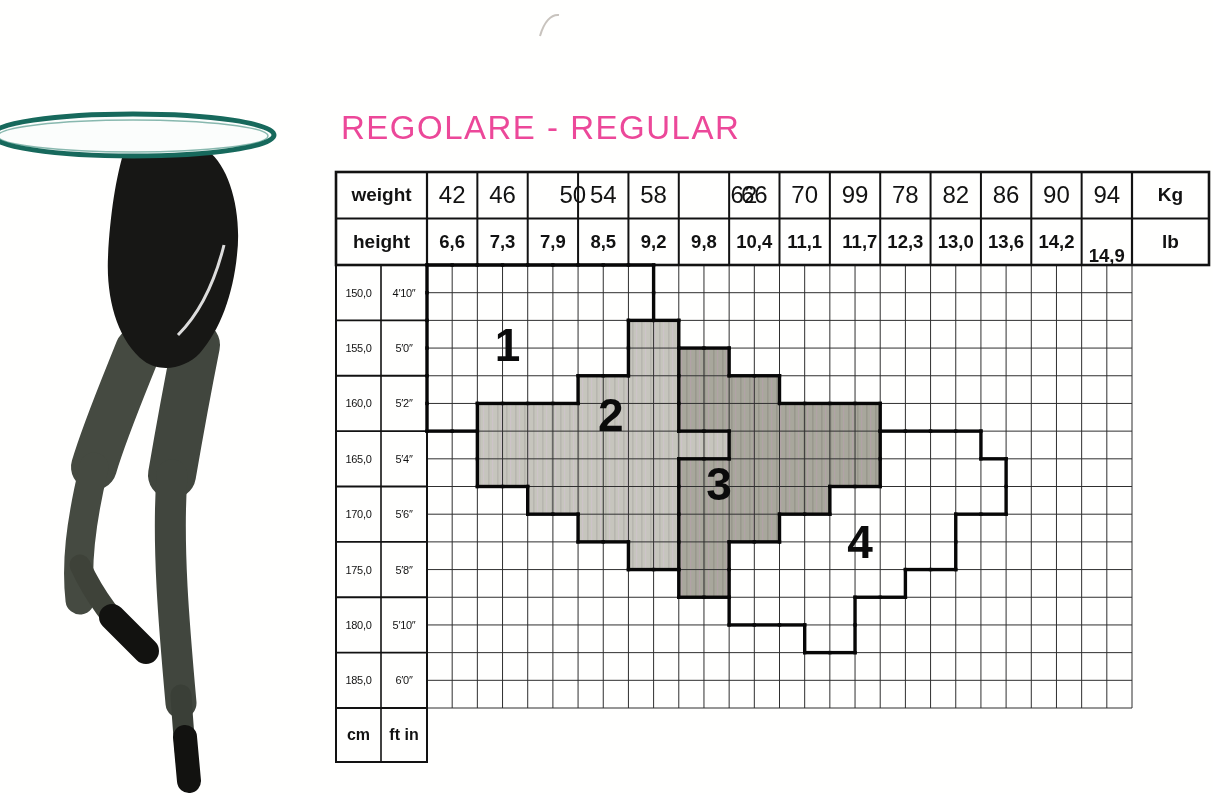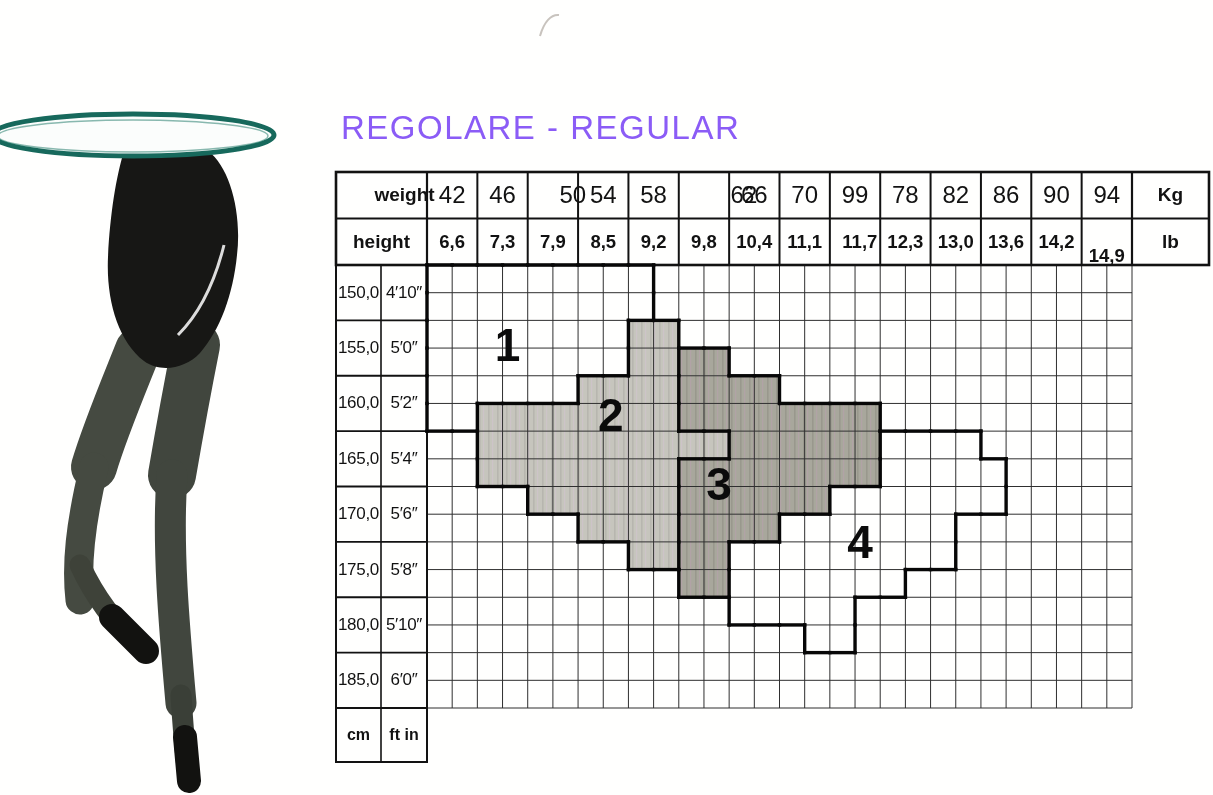--- a/index.html
+++ b/index.html
@@ -1,26 +1,26 @@
 <!DOCTYPE html>
 <html><head>
 <meta charset="utf-8">
 <style>
   html,body{margin:0;padding:0;background:#ffffff;}
   .page{position:relative;width:1213px;height:795px;background:#fffffe;overflow:hidden;
         font-family:"Liberation Sans",sans-serif;color:#151515;}
   .title{position:absolute;left:341px;top:109px;margin:0;font-size:33px;font-weight:400;
-         letter-spacing:1.5px;color:#8b5cf6;font-family:"Liberation Sans",sans-serif;}
+         letter-spacing:1.5px;color:#ec4899;font-family:"Liberation Sans",sans-serif;}
   .cell{position:absolute;display:flex;align-items:center;justify-content:center;
         font-family:"Liberation Sans",sans-serif;color:#121212;white-space:nowrap;}
   .hdr-label{font-weight:700;font-size:19px;}
   .hdr-num{font-weight:400;font-size:24px;}
   .hdr-num2{font-weight:700;font-size:18.5px;}
   .unit{font-weight:700;font-size:19px;}
-  .row-label{font-weight:500;font-size:17px;letter-spacing:-0.3px;}
+  .row-label{font-weight:500;font-size:11px;letter-spacing:-0.3px;}
   .foot-label{font-weight:700;font-size:16px;}
   svg{position:absolute;left:0;top:0;}
   #chrome{z-index:3;}
   #legs{z-index:1;}
   .txt{z-index:4;}
 </style>
 </head>
 <body>
 
 <div class="page">
@@ -281,21 +281,21 @@
       <line x1="779.5" y1="624.9375" x2="804.6785714285713" y2="624.9375" stroke="#070707" stroke-width="3.4" stroke-linecap="square"></line>
       <line x1="804.6785714285713" y1="652.625" x2="829.8571428571429" y2="652.625" stroke="#070707" stroke-width="3.4" stroke-linecap="square"></line>
       <line x1="829.8571428571429" y1="652.625" x2="855.0357142857142" y2="652.625" stroke="#070707" stroke-width="3.4" stroke-linecap="square"></line>
       <text x="507.57142857142856" y="345.29375" text-anchor="middle" dominant-baseline="central" fill="#0b0b0b" font-family="&quot;Liberation Sans&quot;,sans-serif" font-size="46" font-weight="700">1</text>
       <text x="610.8035714285714" y="414.51250000000005" text-anchor="middle" dominant-baseline="central" fill="#0b0b0b" font-family="&quot;Liberation Sans&quot;,sans-serif" font-size="46" font-weight="700">2</text>
       <text x="719.0714285714286" y="483.73125000000005" text-anchor="middle" dominant-baseline="central" fill="#0b0b0b" font-family="&quot;Liberation Sans&quot;,sans-serif" font-size="46" font-weight="700">3</text>
       <text x="860.0714285714286" y="541.875" text-anchor="middle" dominant-baseline="central" fill="#0b0b0b" font-family="&quot;Liberation Sans&quot;,sans-serif" font-size="46" font-weight="700">4</text>
       <path d="M540,36 C544,22 551,14 559,15" stroke="#9b9288" stroke-width="2" fill="none" opacity="0.55"></path>
     </svg>
 
-  <div class="cell hdr-label txt" style="left:336px;top:172px;width:91px;height:46px;padding-left:23px;">weight</div>
+  <div class="cell hdr-label txt" style="left:336px;top:172px;width:91px;height:46px;">weight</div>
   <div class="cell hdr-label txt" style="left:336px;top:219px;width:91px;height:46px;">height</div>
   <div class="cell unit txt" style="left:1132px;top:172px;width:77px;height:46px;">Kg</div>
   <div class="cell unit txt" style="left:1132px;top:219px;width:77px;height:46px;">lb</div>
   <div class="cell foot-label txt" style="left:336px;top:708px;width:45px;height:54px;">cm</div>
   <div class="cell foot-label txt" style="left:381px;top:708px;width:46px;height:54px;">ft in</div>
 
   <div id="gen">
       <div class="cell txt hdr-num" style="left: 427px; top: 172px; width: 50.3571px; height: 46.5px;">42</div>
       <div class="cell txt hdr-num" style="left: 477.357px; top: 172px; width: 50.3571px; height: 46.5px;">46</div>
       <div class="cell txt hdr-num" style="left: 527.714px; top: 172px; width: 50.3571px; height: 46.5px; padding-left: 20px;">50</div>

